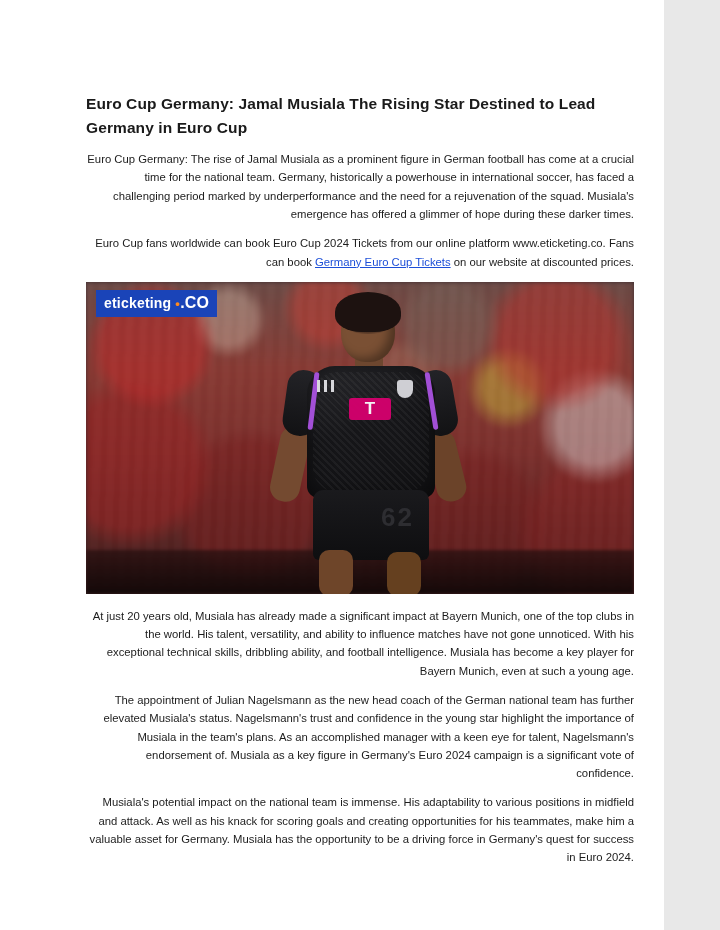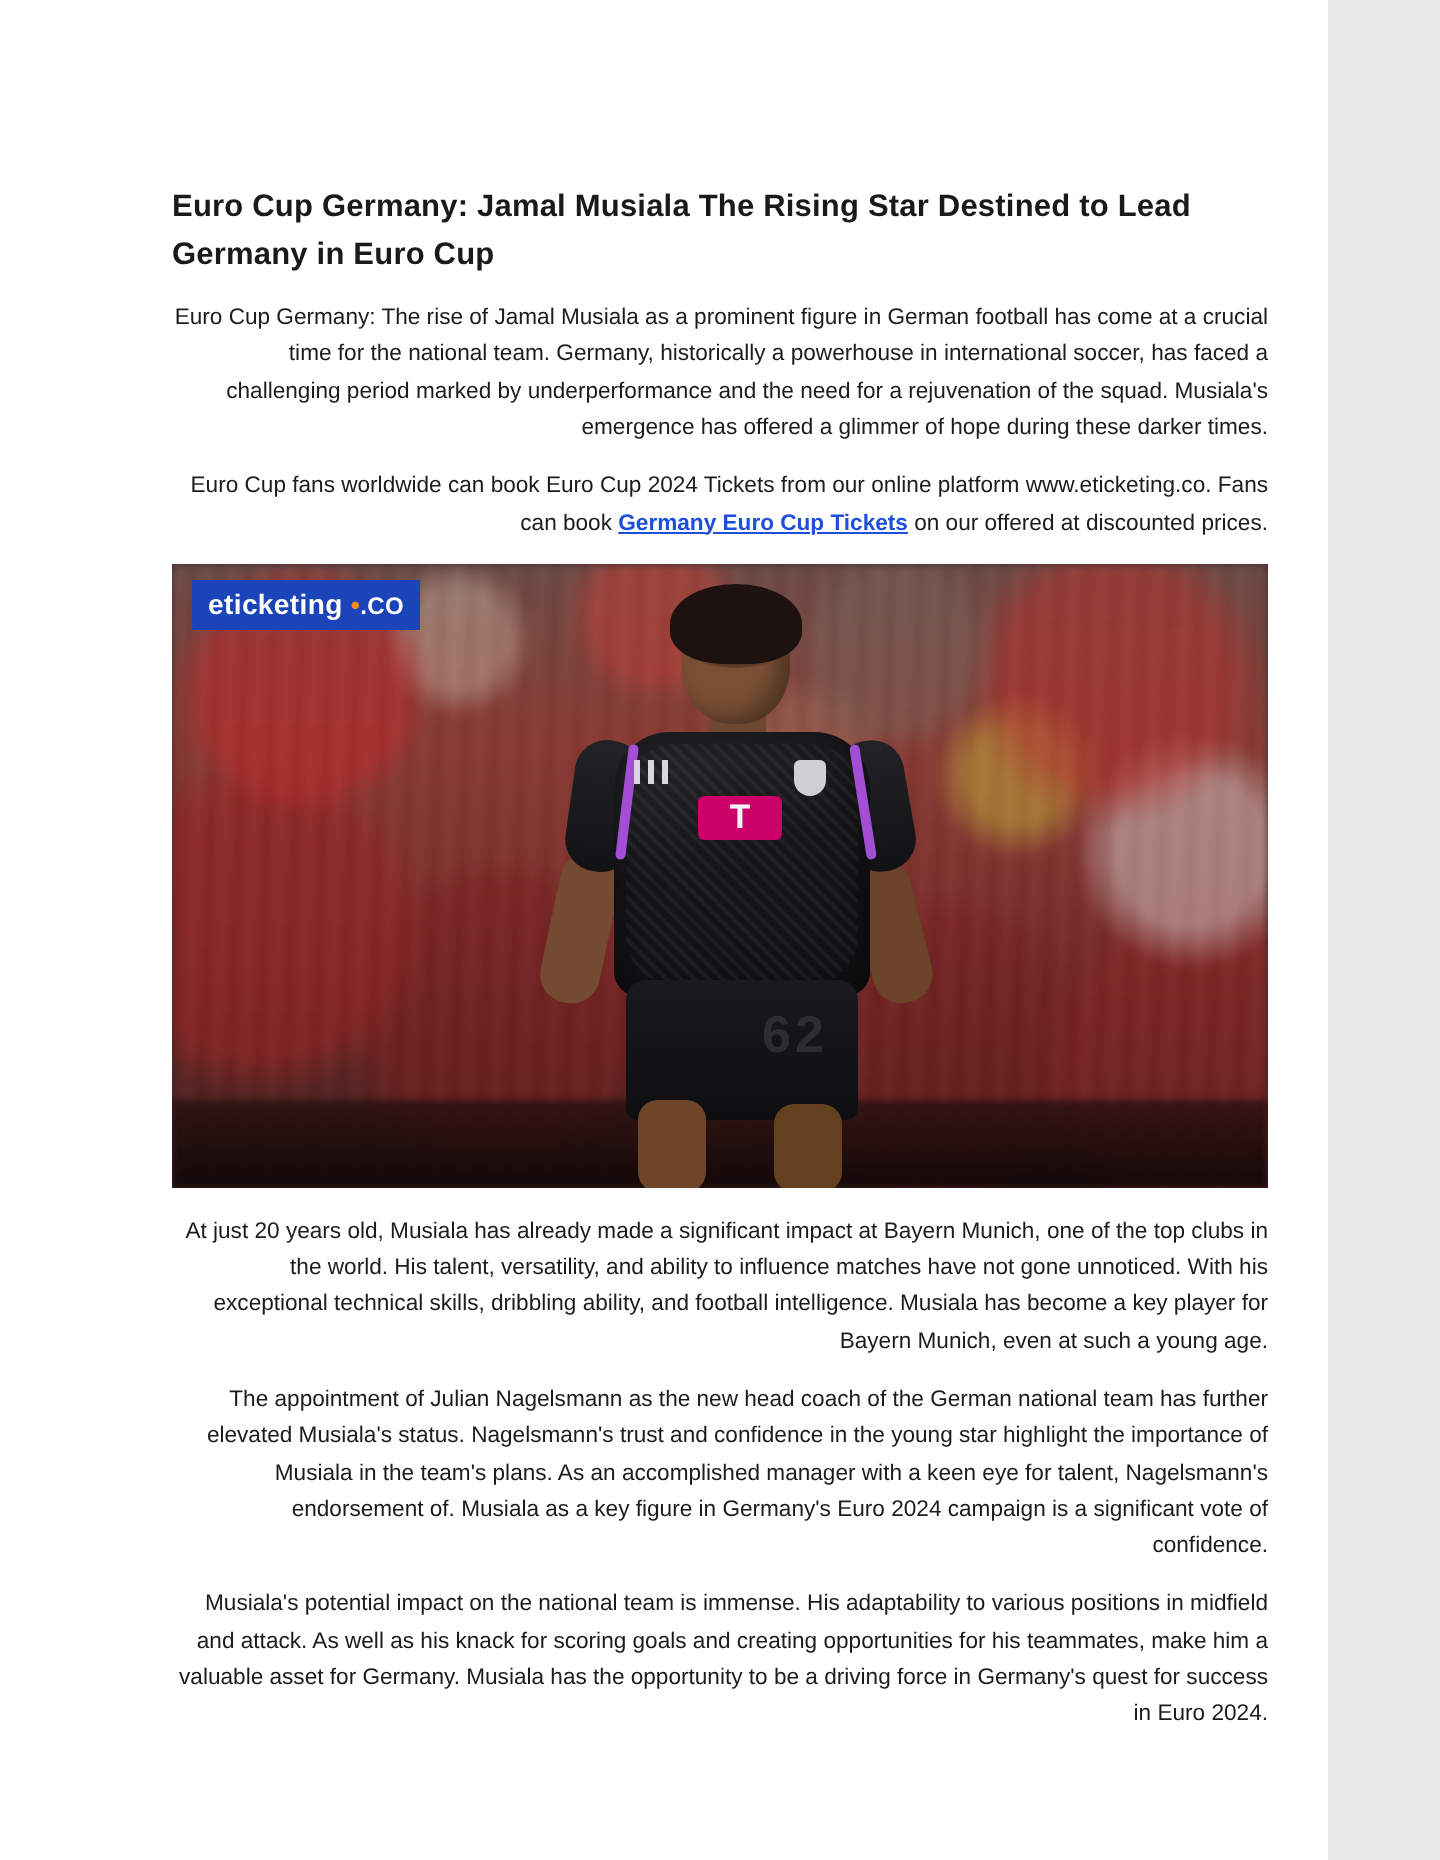--- a/index.html
+++ b/index.html
@@ -37,21 +37,21 @@
   .para {
     font-size: 11.3px;
     line-height: 1.62;
     color: #1c1c1c;
     margin: 0 0 11px 0;
     text-align: right;
   }
   .para a {
     color: #1d4fd8;
     text-decoration: underline;
-    font-weight: 700;
+    font-weight: 400;
   }
   .figure {
     position: relative;
     width: 548px;
     height: 312px;
     margin: 3px 0 13px 0;
     overflow: hidden;
     background: #3a2b2f;
   }
   
@@ -250,34 +250,34 @@
     letter-spacing: 0.2px;
     font-family: "Liberation Sans", sans-serif;
   }
   .watermark .dot {
     color: #ff8a1e;
     font-size: 13px;
     margin-left: 4px;
   }
   .watermark .co {
     color: #ffffff;
-    font-size: 12px;
+    font-size: 16px;
   }
 </style>
 </head>
 <body>
 
 <div class="page">
   <div class="content">
 
     <h1 class="doc-title">Euro Cup Germany: Jamal Musiala The Rising Star Destined to Lead Germany in Euro Cup</h1>
 
     <p class="para">Euro Cup Germany: The rise of Jamal Musiala as a prominent figure in German football has come at a crucial time for the national team. Germany, historically a powerhouse in international soccer, has faced a challenging period marked by underperformance and the need for a rejuvenation of the squad. Musiala's emergence has offered a glimmer of hope during these darker times.</p>
 
-    <p class="para"><span>Euro Cup fans worldwide can book Euro Cup 2024 Tickets from our online platform www.eticketing.co. Fans can book </span><a href="#">Germany Euro Cup Tickets</a><span> on our offered at discounted prices.</span></p>
+    <p class="para"><span>Euro Cup fans worldwide can book Euro Cup 2024 Tickets from our online platform www.eticketing.co. Fans can book </span><a href="#">Germany Euro Cup Tickets</a><span> on our website at discounted prices.</span></p>
 
     <div class="figure">
       <div class="crowd"></div>
       <div class="crowd-blur-extra"></div>
       <div class="pitch-rail"></div>
 
       <div class="player">
         <div class="p-arm-l"></div>
         <div class="p-arm-r"></div>
         <div class="p-shoulder-l"></div>

